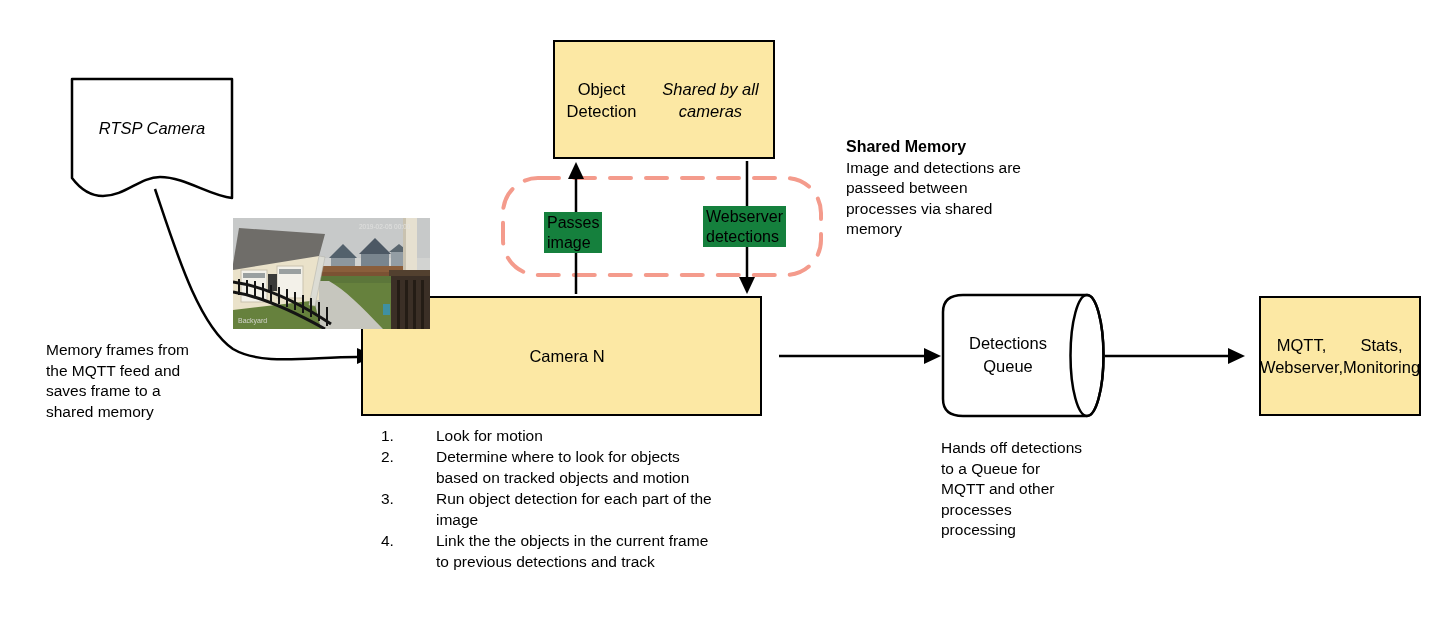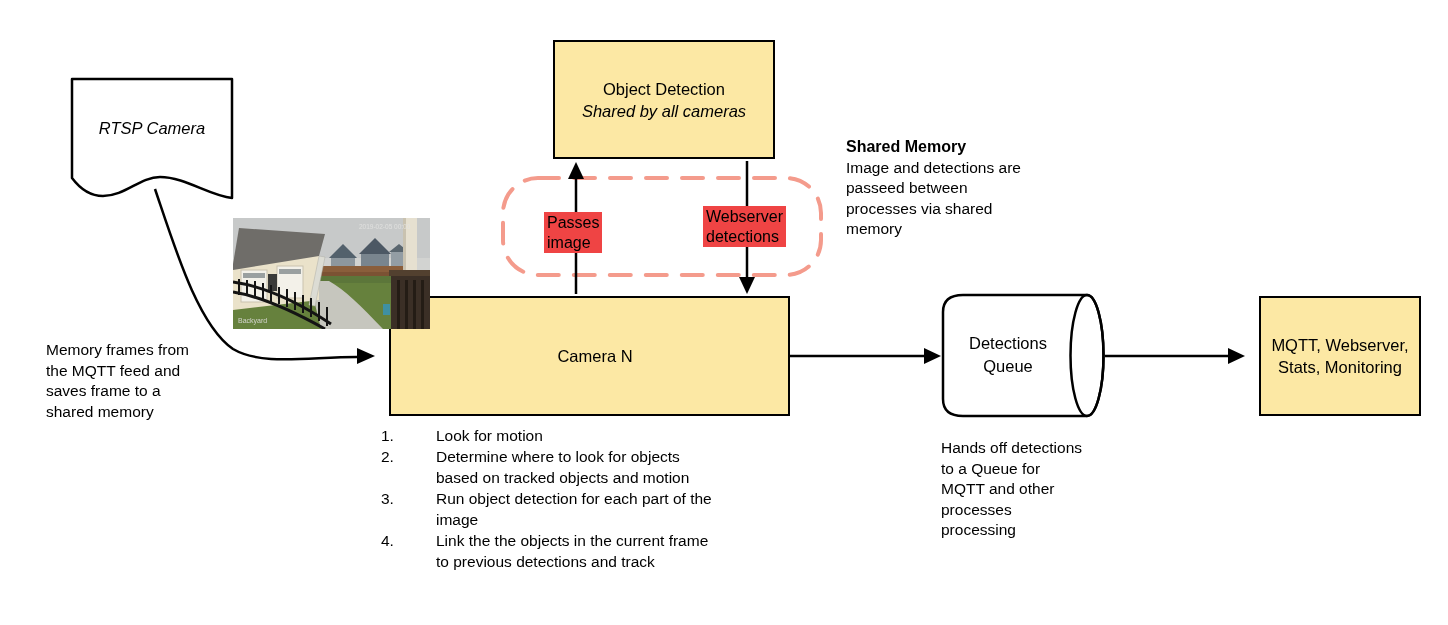--- a/index.html
+++ b/index.html
@@ -17,33 +17,33 @@
   .fill-black { fill:var(--connector,#000); }
   .shape-fill { fill:#fff; stroke:var(--connector,#000); stroke-width:2.5; }
   .dash-rect { fill:none; stroke:var(--dash,#F49B8C); stroke-width:4;
                stroke-dasharray:21 15; stroke-linecap:round; }
 
   
   .ybox {
     position:absolute; box-sizing:border-box;
     background:var(--box-fill,#FCE8A4);
     border:2.5px solid var(--box-border,#000);
-    display:flex; flex-direction:column; align-items:center; justify-content:center;
+    display:flex; flex-direction:row; align-items:center; justify-content:center;
     text-align:center; font-size:16.5px; line-height:22px;
     z-index:2;
   }
   .ybox .sub { font-style:italic; }
 
   
   .note { position:absolute; font-size:15.5px; line-height:20.5px; z-index:2; }
   .note .title { font-weight:bold; font-size:16px; }
 
   
   .edge-label {
-    position:absolute; background:#ef4444; font-size:16px; line-height:19.5px;
+    position:absolute; background:#15803d; font-size:16px; line-height:19.5px;
     padding:1px 3px; z-index:4;
   }
 
   
   .steps { position:absolute; left:381px; top:425px; font-size:15.5px;
            line-height:21px; z-index:2; }
   .step { display:flex; }
   .step .num { width:55px; flex:none; }
 
   .shape-label { position:absolute; text-align:center; font-size:16.5px;
@@ -107,21 +107,21 @@
 
   <div class="edge-label" style="left:544px;top:212px;">
     <div>Passes</div>
     <div>image</div>
   </div>
   <div class="edge-label" style="left:703px;top:206px;">
     <div>Webserver</div>
     <div>detections</div>
   </div>
 
-  <div class="ybox" style="left:389px;top:296px;width:401px;height:120px;padding-left:11px;">
+  <div class="ybox" style="left:361px;top:296px;width:401px;height:120px;padding-left:11px;">
     <div>Camera N</div>
   </div>
 
   <div class="steps">
     <div class="step">
       <div class="num">1.</div>
       <div class="txt">
         <div>Look for motion</div>
         <div></div>
       </div>

